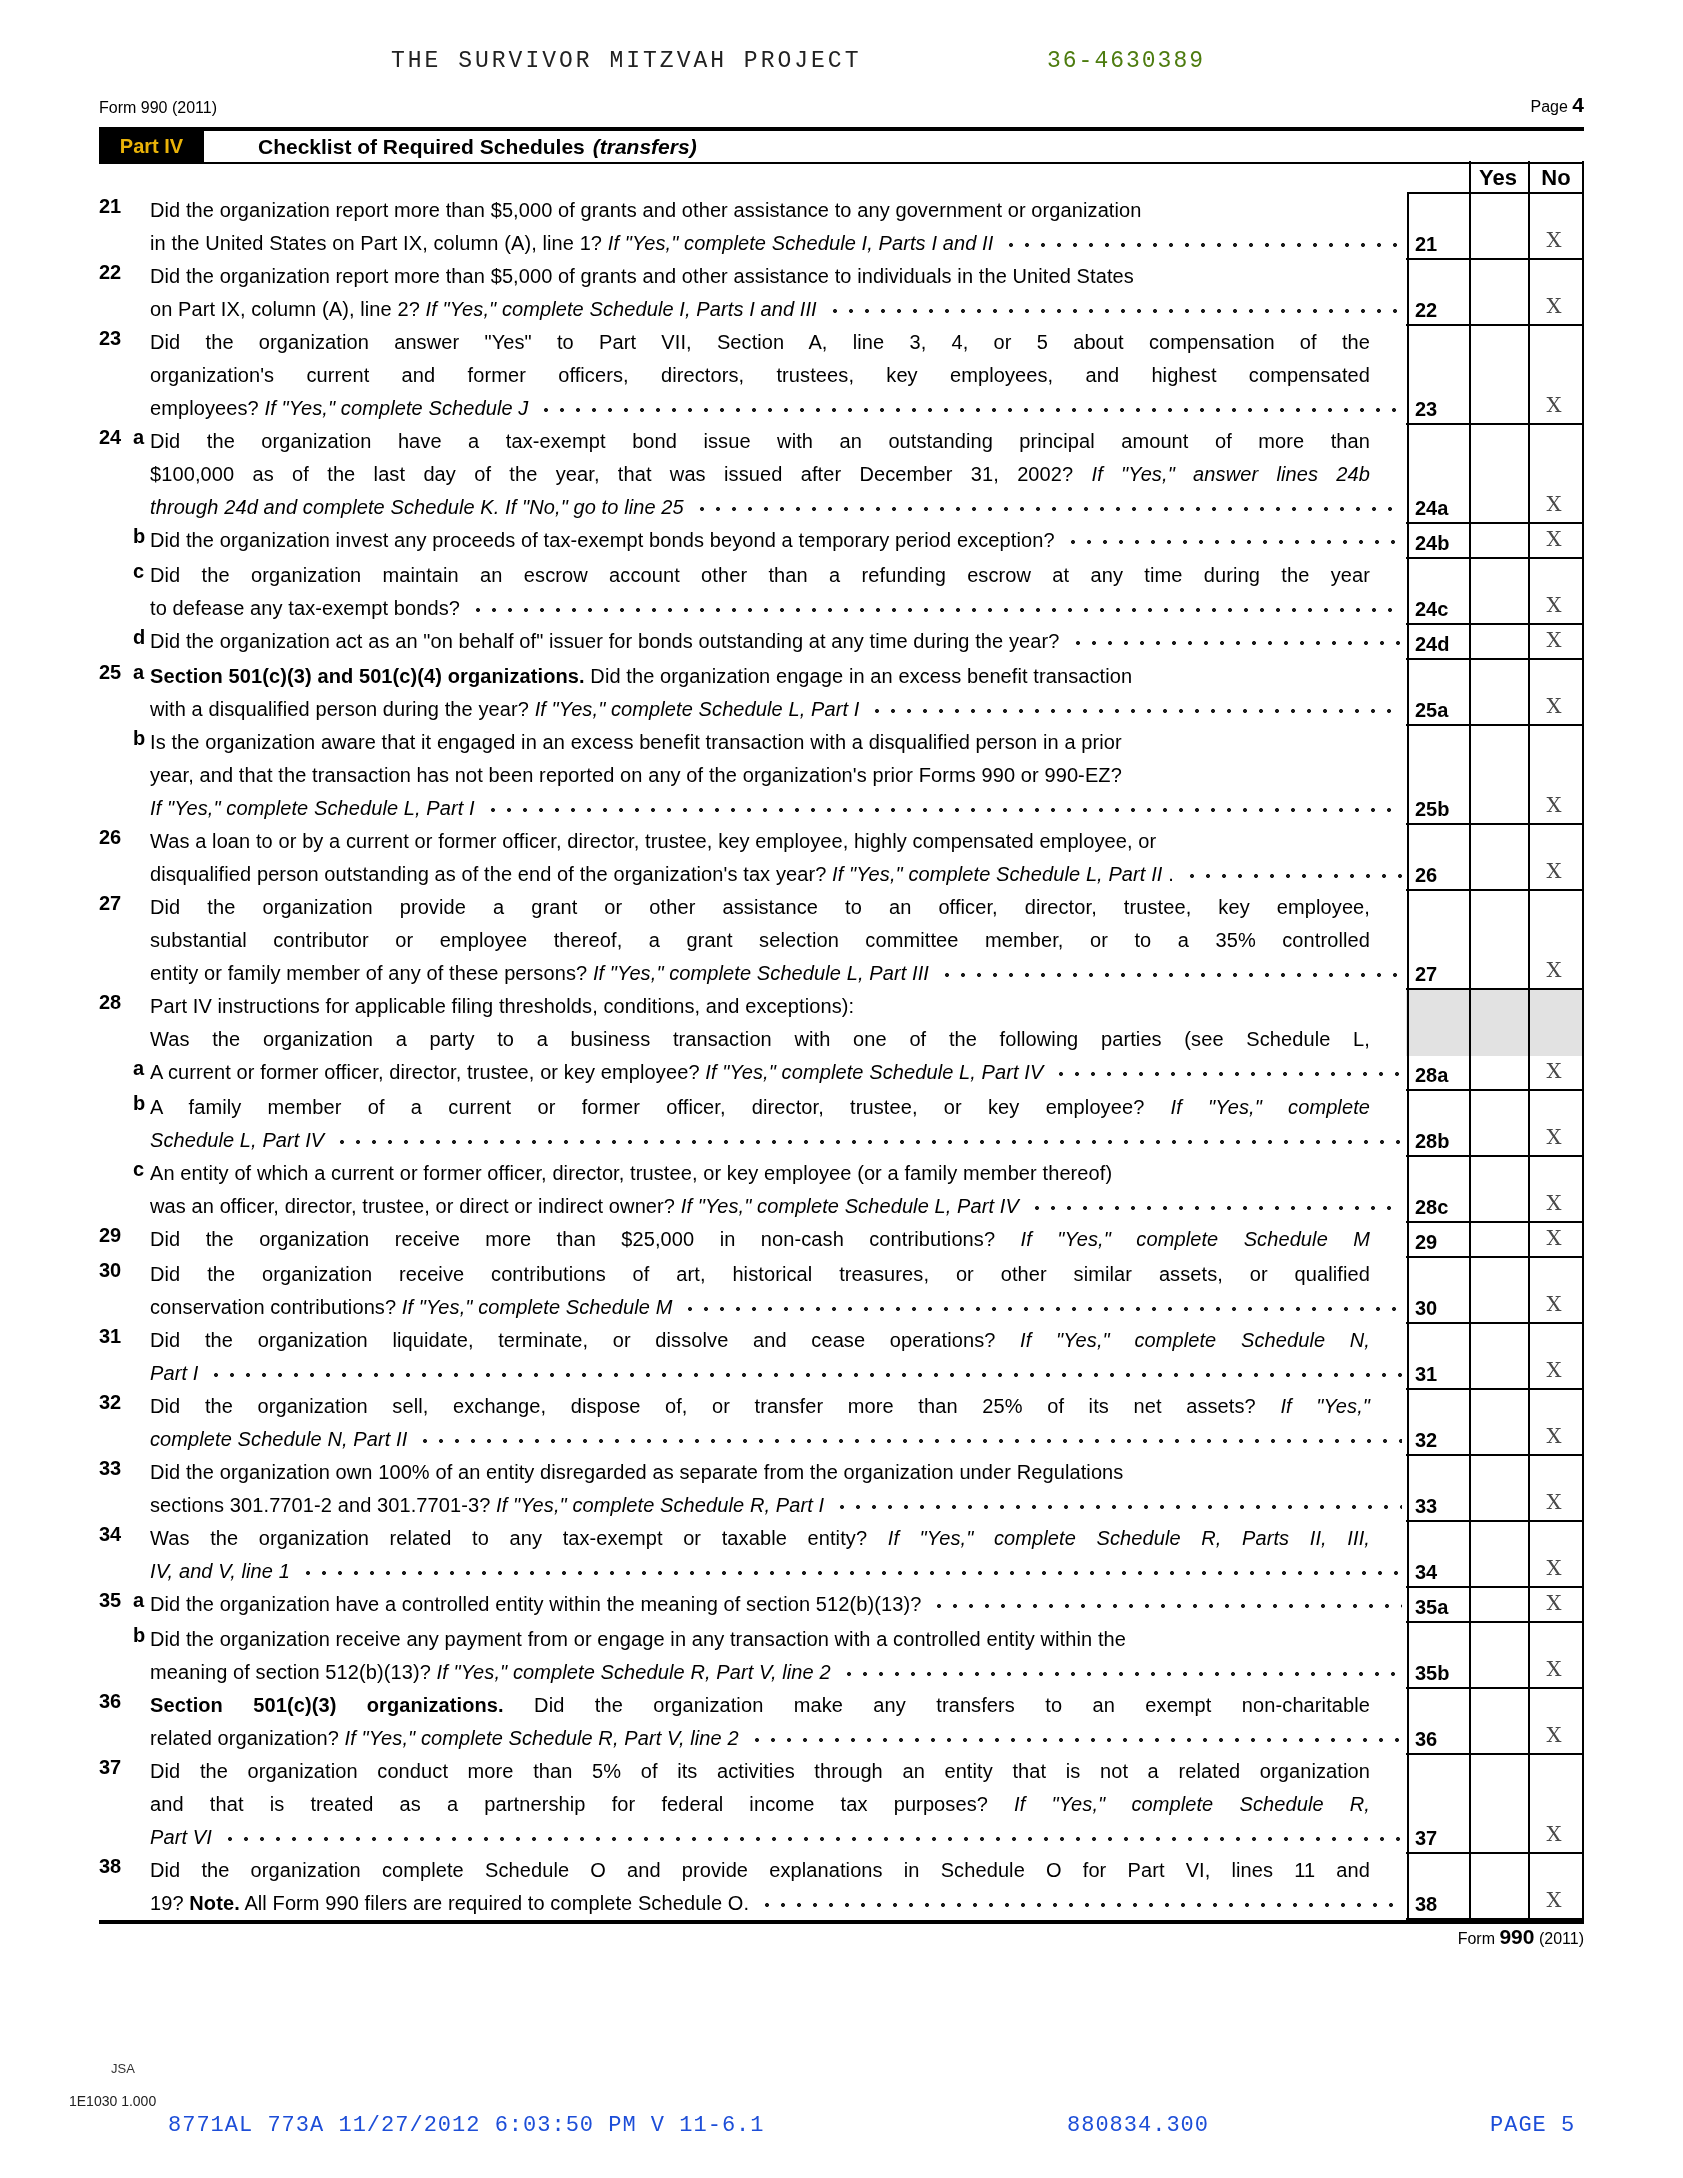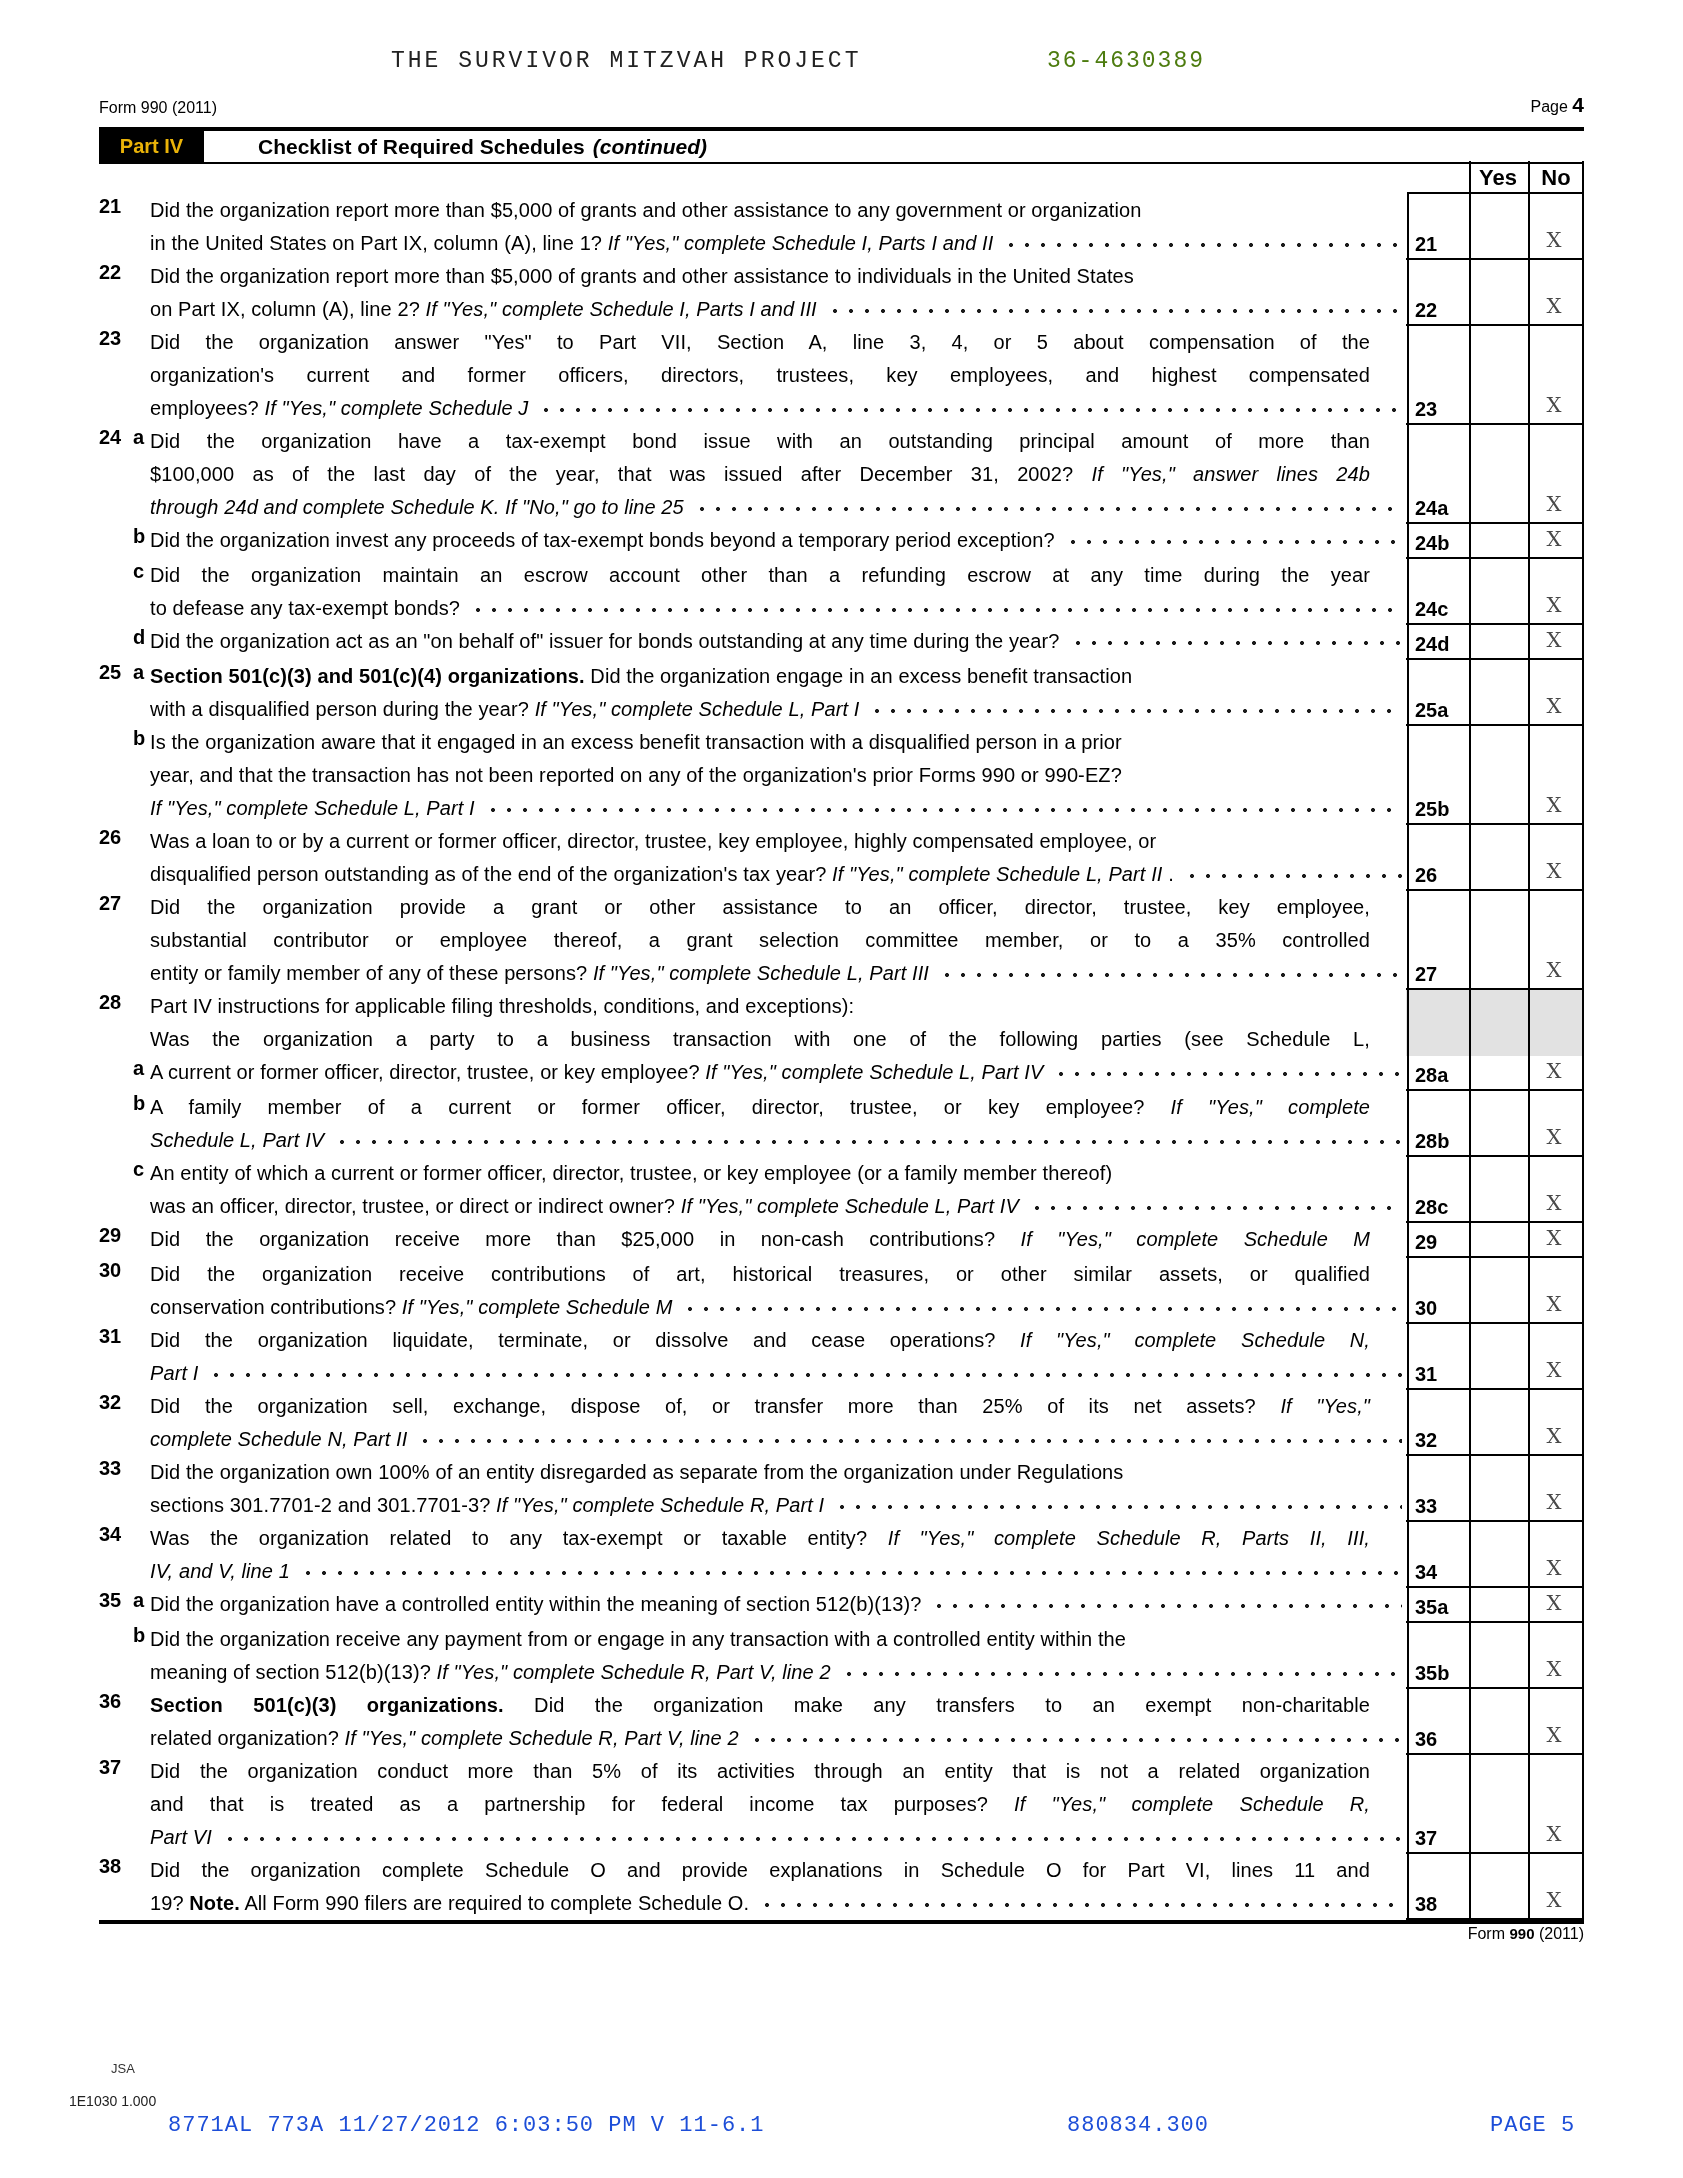--- a/index.html
+++ b/index.html
@@ -67,21 +67,21 @@
   .ans { width:177px; flex:none; display:flex; border-bottom:2px solid #000; box-sizing:border-box; }
   .ans.shaded { border-bottom:none; }
   .ans .cell { display:flex; flex-direction:column; justify-content:flex-end; box-sizing:border-box; }
   .cell.num { width:62px; padding-left:9px; padding-bottom:2px; font-weight:bold; font-size:20px; }
   .cell.yes { width:58px; align-items:center; padding-bottom:2px; }
   .cell.no  { width:56px; align-items:center; padding-bottom:2px; }
   .mark { font-family:"DejaVu Serif", serif; font-size:21px; color:#4a4a4a; line-height:31px; }
 
   
   #form-footer { position:absolute; top:1925px; left:1188px; width:396px; text-align:right; font-size:16px; }
-  #form-footer b { font-size:15px; }
+  #form-footer b { font-size:21px; }
   #jsa { position:absolute; top:2061px; left:111px; font-size:13px; color:#333; }
   #code { position:absolute; top:2093px; left:69px; font-size:14px; color:#222; }
   .mono-footer { position:absolute; top:2113px; font-family:"Liberation Mono", monospace; font-size:22px; letter-spacing:1px; color:#1d4ed8; }
   #batch { left:168px; }
   #runid { left:1067px; }
   #pagefoot { left:1490px; }
 </style>
 </head>
 <body>
 
@@ -89,21 +89,21 @@
 
   <div id="org-name">THE SURVIVOR MITZVAH PROJECT</div>
   <div id="ein">36-4630389</div>
   <div id="form-label">Form 990 (2011)</div>
   <div id="page-label"><span>Page</span> <b>4</b></div>
 
   <div id="part-header">
     <div id="part-label">Part IV</div>
     <div id="part-title">
       <span class="t">Checklist of Required Schedules</span>
-      <span class="c">(continued)</span>
+      <span class="c">(transfers)</span>
     </div>
   </div>
 
   <div id="qtable">
     <div class="vline" id="vl-num"></div>
     <div class="vline" id="vl-yes"></div>
     <div class="vline" id="vl-no"></div>
     <div class="vline" id="vl-right"></div>
 
     <div id="thead">

